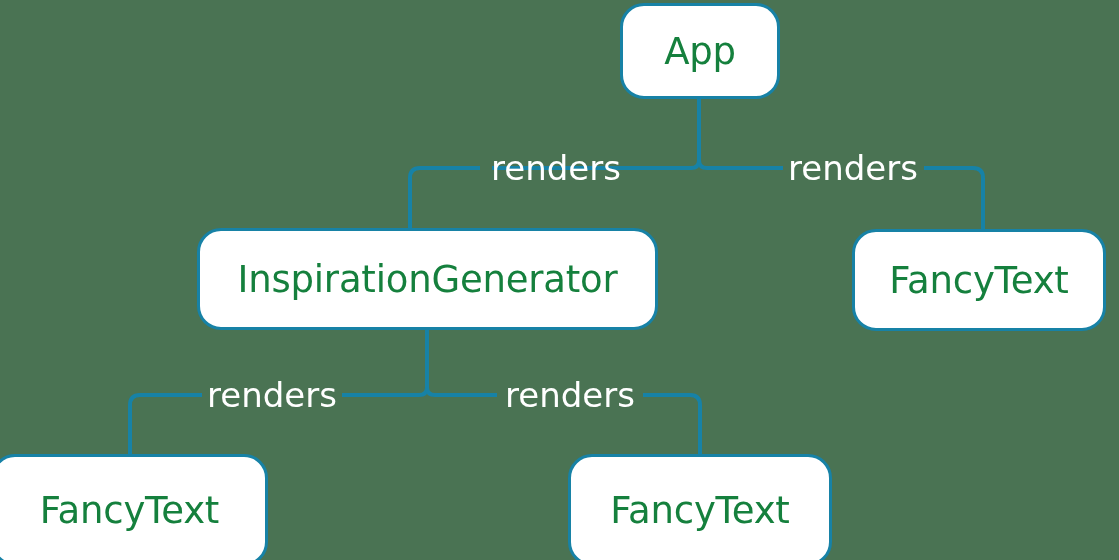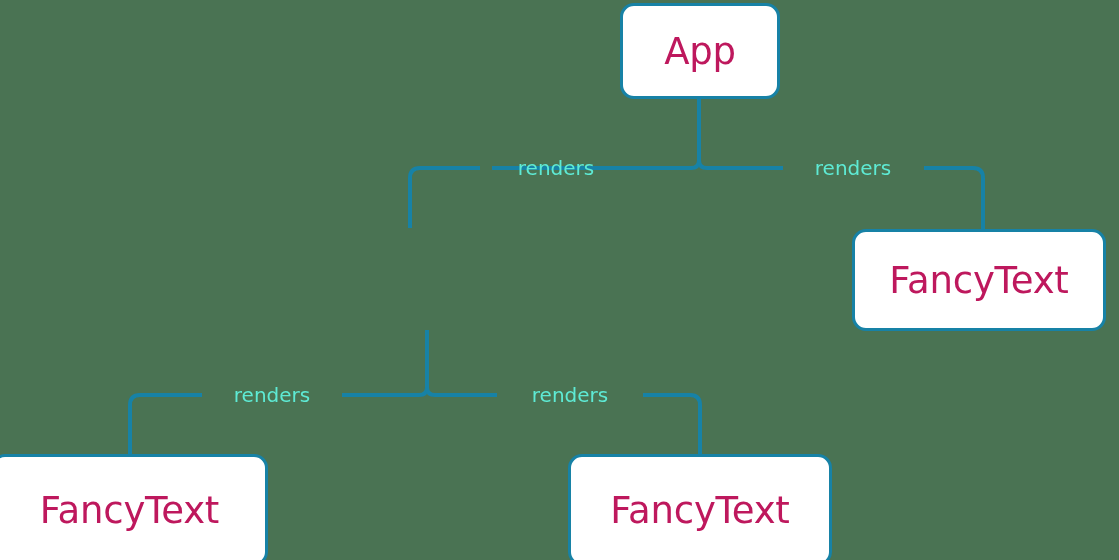--- a/index.html
+++ b/index.html
@@ -24,39 +24,39 @@
     left: 0;
     top: 0;
     width: 1119px;
     height: 560px;
   }
   .node {
     position: absolute;
     box-sizing: border-box;
     background: #ffffff;
     border: 3px solid #1782a6;
-    border-radius: 14px;
+    border-radius: 24px;
     display: flex;
     align-items: center;
     justify-content: center;
-    color: #be185d;
+    color: #15803d;
     font-size: 37px;
     font-weight: 400;
     letter-spacing: -0.2px;
     white-space: nowrap;
     z-index: 2;
   }
   .node-label {
     display: block;
     line-height: 1;
   }
   .edge-label {
     position: absolute;
-    color: #5eead4;
-    font-size: 20px;
+    color: #ffffff;
+    font-size: 34px;
     font-weight: 500;
     line-height: 1;
     white-space: nowrap;
     transform: translate(-50%, -50%);
     z-index: 3;
     background: transparent;
   }
 </style>
 </head>
 <body>
@@ -78,20 +78,23 @@
 
     <path d="M 202 395 L 140 395 Q 130 395 130 405 L 130 454"></path>
 
     <path d="M 643 395 L 690 395 Q 700 395 700 405 L 700 454"></path>
   </svg>
 
   <div class="node" style="left:620px; top:3px; width:160px; height:96px;">
     <span class="node-label">App</span>
   </div>
 
+  <div class="node" style="left:197px; top:228px; width:461px; height:102px;">
+    <span class="node-label">InspirationGenerator</span>
+  </div>
 
   <div class="node" style="left:852px; top:229px; width:254px; height:102px;">
     <span class="node-label">FancyText</span>
   </div>
 
   <div class="node" style="left:-9px; top:454px; width:277px; height:112px;">
     <span class="node-label">FancyText</span>
   </div>
 
   <div class="node" style="left:568px; top:454px; width:264px; height:112px;">

